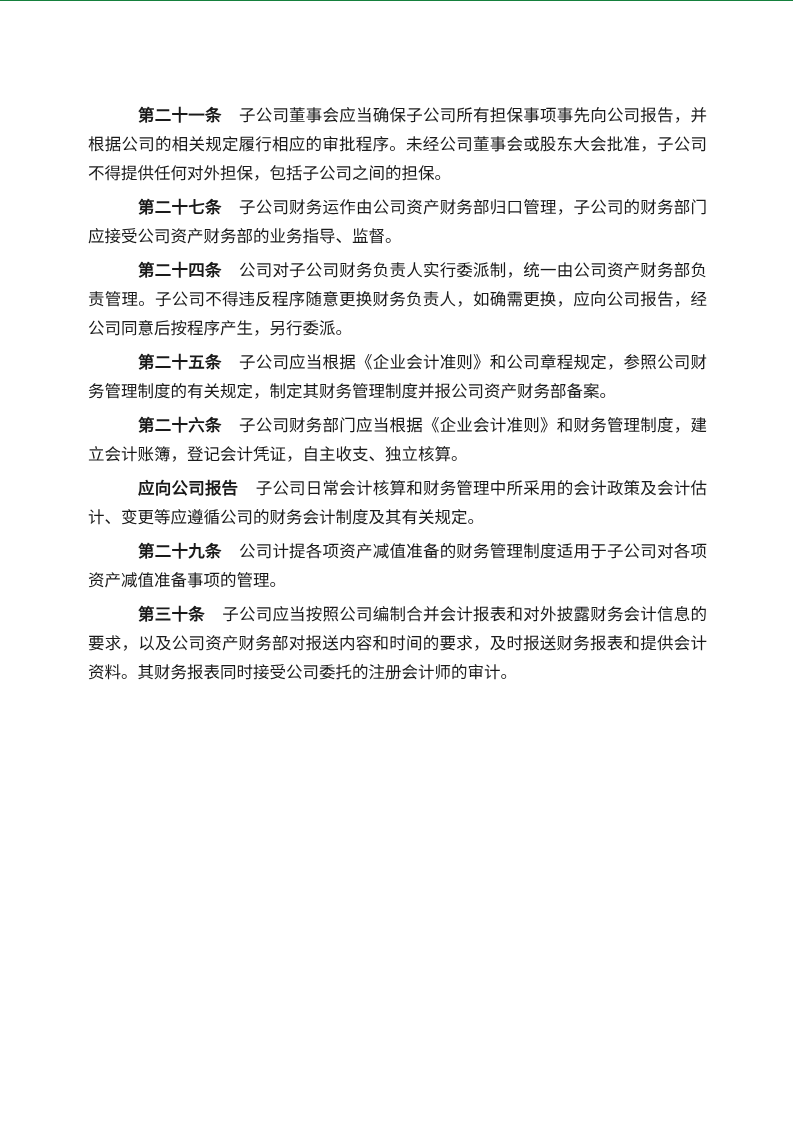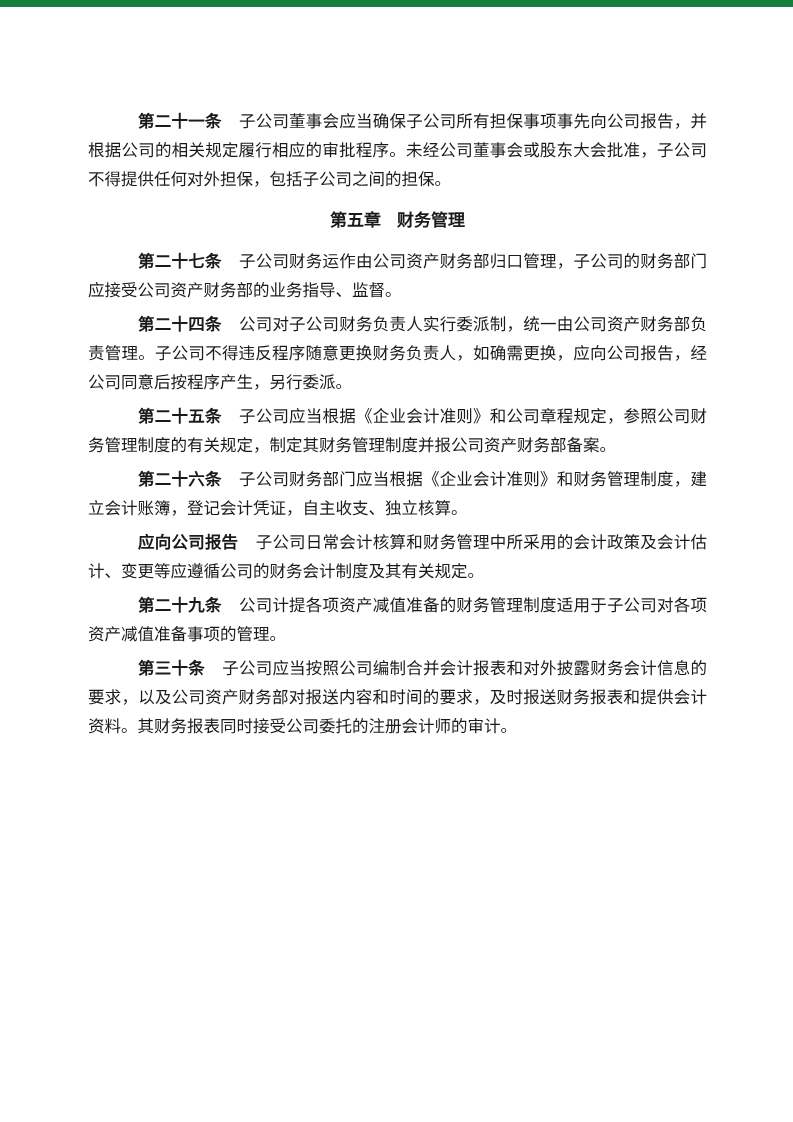--- a/index.html
+++ b/index.html
@@ -8,21 +8,21 @@
     background: #ffffff;
   }
   .page {
     position: relative;
     width: 793px;
     height: 1122px;
     box-sizing: border-box;
     margin: 0;
     padding: 100px 86px 0 88px;
     background: #ffffff;
-    border-top: 7px solid #15803d;
+    border-top: 1px solid #15803d;
     overflow: hidden;
     color: #1a1a1a;
     font-family: "Liberation Serif", "DejaVu Serif", serif;
     font-size: 16.5px;
     line-height: 29px;
   }
   .doc-body {
     width: 100%;
   }
   .article {
@@ -47,21 +47,20 @@
     display: inline-block;
     width: 0.95em;
   }
 </style>
 </head>
 <body>
 
 <div class="page">
   <div class="doc-body">
       <p class="article"><span class="article-label">第二十一条</span><span class="article-text">子公司董事会应当确保子公司所有担保事项事先向公司报告，并根据公司的相关规定履行相应的审批程序。未经公司董事会或股东大会批准，子公司不得提供任何对外担保，包括子公司之间的担保。</span></p>
-      <h2 class="chapter"><span>第五章</span><span class="chapter-gap"></span><span>财务管理</span></h2>
       <p class="article"><span class="article-label">第二十七条</span><span class="article-text">子公司财务运作由公司资产财务部归口管理，子公司的财务部门应接受公司资产财务部的业务指导、监督。</span></p>
       <p class="article"><span class="article-label">第二十四条</span><span class="article-text">公司对子公司财务负责人实行委派制，统一由公司资产财务部负责管理。子公司不得违反程序随意更换财务负责人，如确需更换，应向公司报告，经公司同意后按程序产生，另行委派。</span></p>
       <p class="article"><span class="article-label">第二十五条</span><span class="article-text">子公司应当根据《企业会计准则》和公司章程规定，参照公司财务管理制度的有关规定，制定其财务管理制度并报公司资产财务部备案。</span></p>
       <p class="article"><span class="article-label">第二十六条</span><span class="article-text">子公司财务部门应当根据《企业会计准则》和财务管理制度，建立会计账簿，登记会计凭证，自主收支、独立核算。</span></p>
       <p class="article"><span class="article-label">应向公司报告</span><span class="article-text">子公司日常会计核算和财务管理中所采用的会计政策及会计估计、变更等应遵循公司的财务会计制度及其有关规定。</span></p>
       <p class="article"><span class="article-label">第二十九条</span><span class="article-text">公司计提各项资产减值准备的财务管理制度适用于子公司对各项资产减值准备事项的管理。</span></p>
       <p class="article"><span class="article-label">第三十条</span><span class="article-text">子公司应当按照公司编制合并会计报表和对外披露财务会计信息的要求，以及公司资产财务部对报送内容和时间的要求，及时报送财务报表和提供会计资料。其财务报表同时接受公司委托的注册会计师的审计。</span></p>
     </div>
 </div>
 

